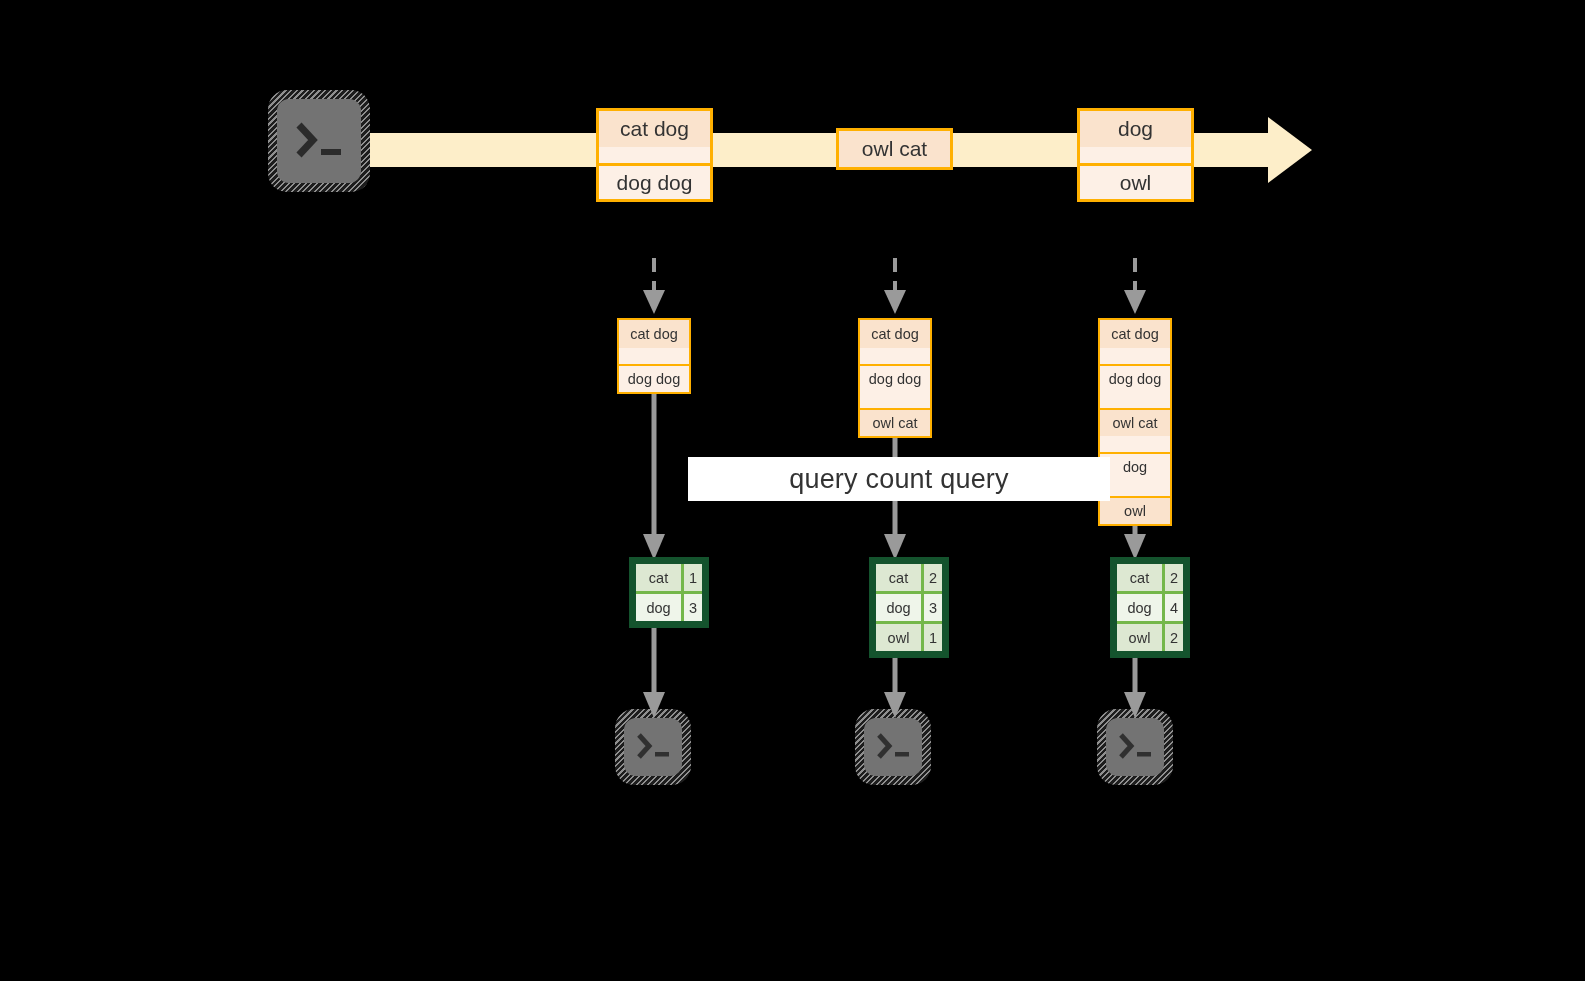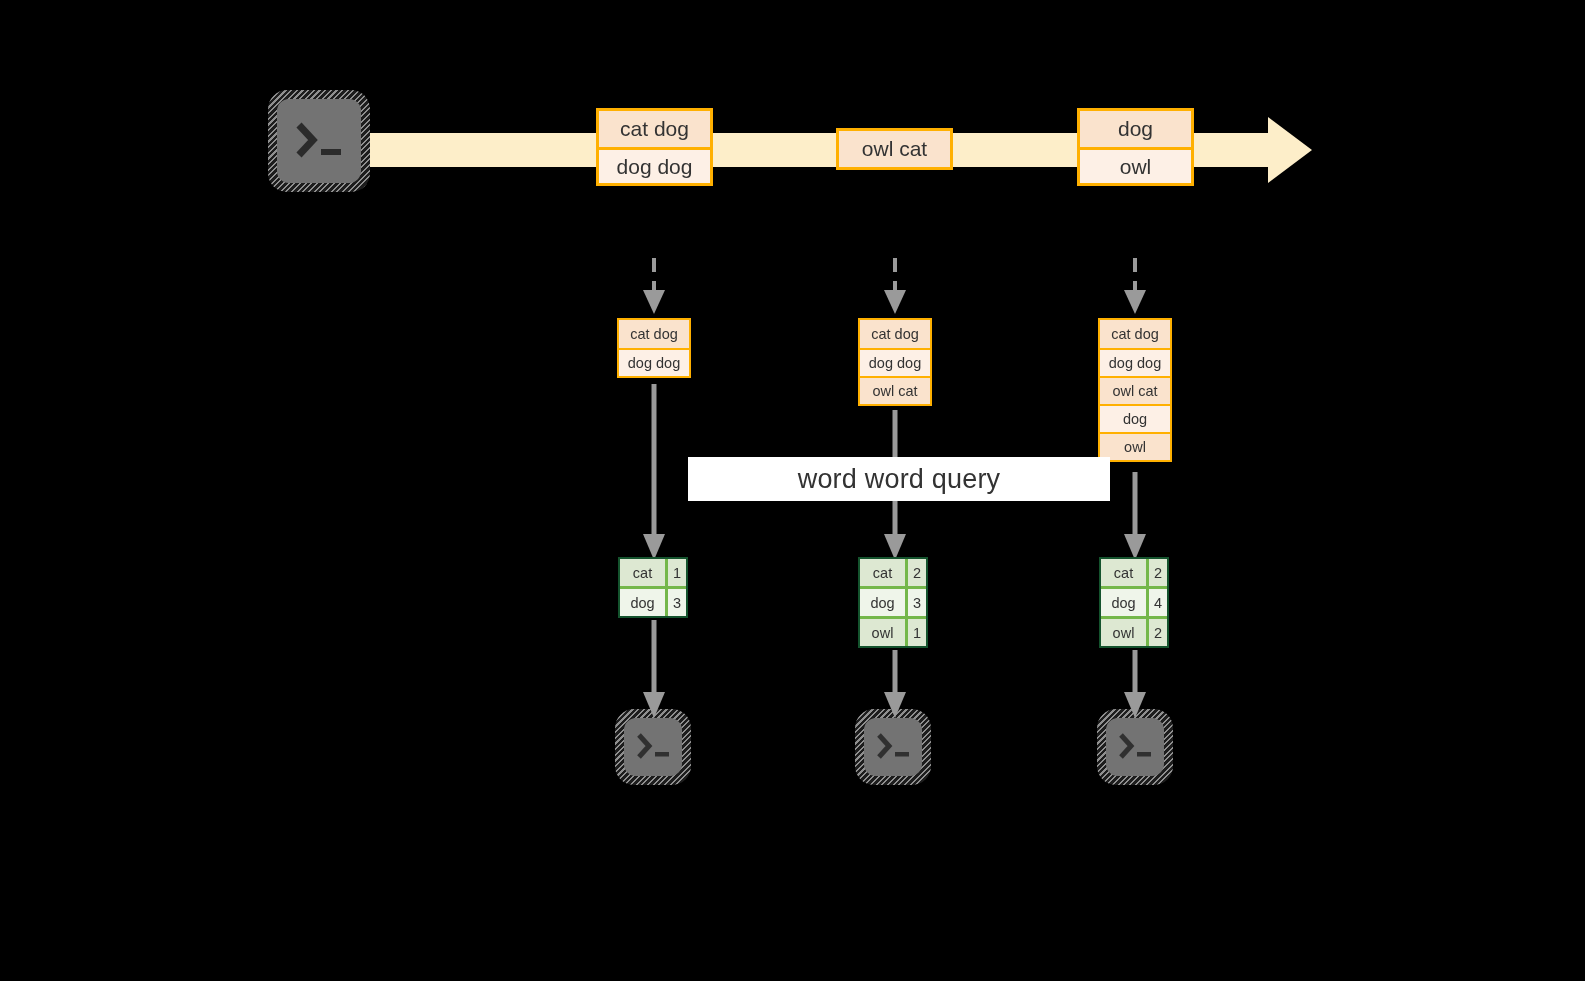--- a/index.html
+++ b/index.html
@@ -62,21 +62,21 @@
     background: #fdf0e6;
     z-index: 6;
   }
   .rec-row {
     display: flex; align-items: center; justify-content: center;
     color: #333333;
     white-space: nowrap;
   }
   .rec-row.shade-a { background: #fae3cd; }
   .rec-row.shade-b { background: #fdf0e6; }
-  .rec-row + .rec-row { border-top: 3px solid #ffb000; }
+  .rec-row + .rec-row { border-top: 3px solid #ffb000; margin-top: 16px; }
 
   
   #rec-top-1 { left: 596px; top: 108px; width: 117px; }
   #rec-top-2 { left: 836px; top: 128px; width: 117px; }
   #rec-top-3 { left: 1077px; top: 108px; width: 117px; }
   #rec-top-1 .rec-row, #rec-top-2 .rec-row, #rec-top-3 .rec-row {
     height: 36px; font-size: 21px;
   }
 
   
@@ -84,23 +84,24 @@
   .mini-stack .rec-row { height: 28px; font-size: 14.5px; }
   .mini-stack .rec-row + .rec-row { border-top: 2px solid #ffb000; }
   .mini-stack { border-width: 2px; }
   #mini-stack-1 { left: 617px; top: 318px; width: 74px; }
   #mini-stack-2 { left: 858px; top: 318px; width: 74px; }
   #mini-stack-3 { left: 1098px; top: 318px; width: 74px; }
 
   
   .count-table {
     position: absolute;
-    border: 2px solid #14532d;
+    border: 7px solid #14532d;
     background: #b91c1c;
     z-index: 6;
+    margin-left: 11px;
   }
   .count-row { display: flex; }
   .count-row + .count-row { border-top: 3px solid #74b74a; }
   .count-cell {
     display: flex; align-items: center; justify-content: center;
     height: 27px; font-size: 14.5px; color: #333333;
   }
   .count-cell.word { width: 45px; }
   .count-cell.num  { width: 21px; border-left: 3px solid #74b74a; }
   .count-row.shade-a .count-cell { background: #dde8d2; }
@@ -215,21 +216,21 @@
     </svg>
   </div>
   <div class="conn" style="left:1122px; top:472px;">
     <svg width="26" height="90" viewBox="0 0 26 90">
       <line x1="13" y1="0" x2="13" y2="64" stroke="#9a9a9a" stroke-width="5"></line>
       <path d="M13 88 L2 62 L24 62 Z" fill="#9a9a9a"></path>
     </svg>
   </div>
 
   <div id="query-label">
-    <span>word word query</span>
+    <span>query count query</span>
   </div>
 
   <div class="count-table" id="count-table-1">
     <div class="count-row shade-a">
       <div class="count-cell word">cat</div>
       <div class="count-cell num">1</div>
     </div>
     <div class="count-row shade-b">
       <div class="count-cell word">dog</div>
       <div class="count-cell num">3</div>

